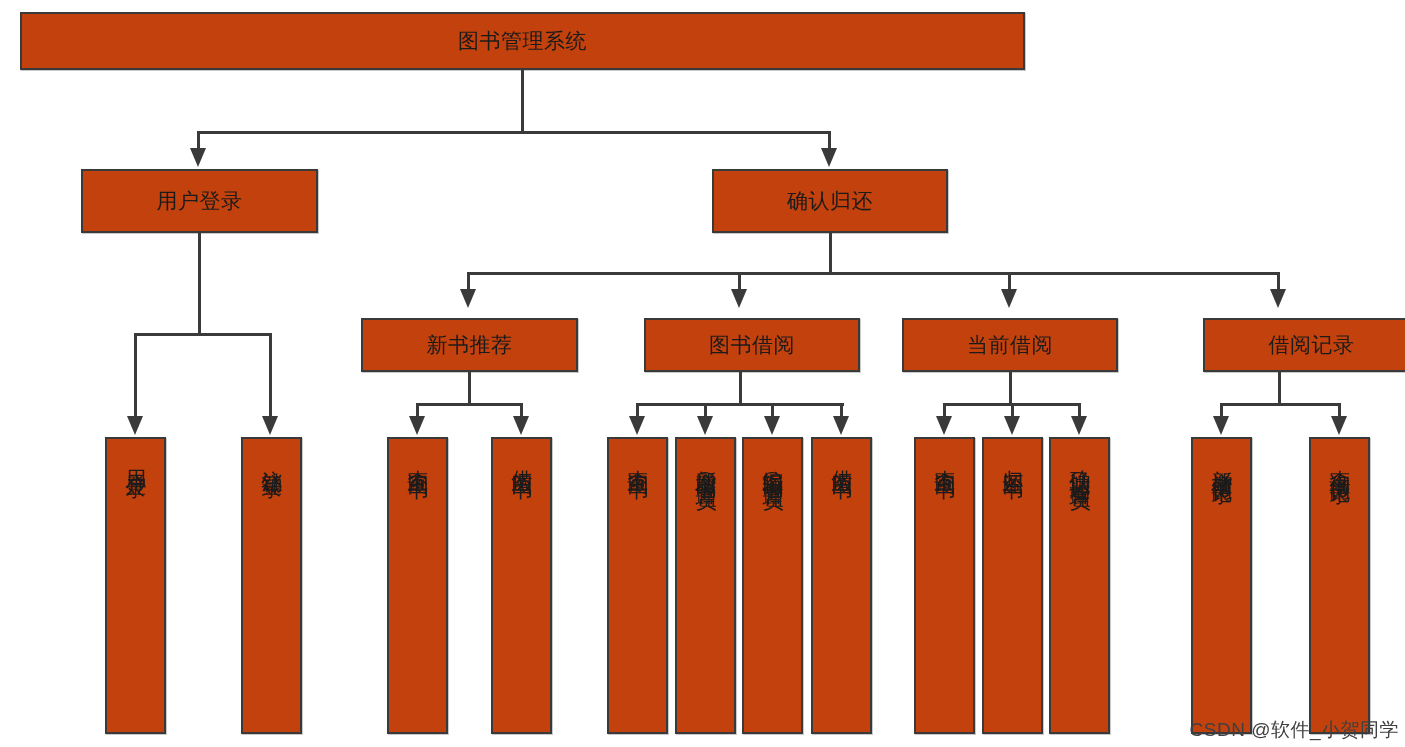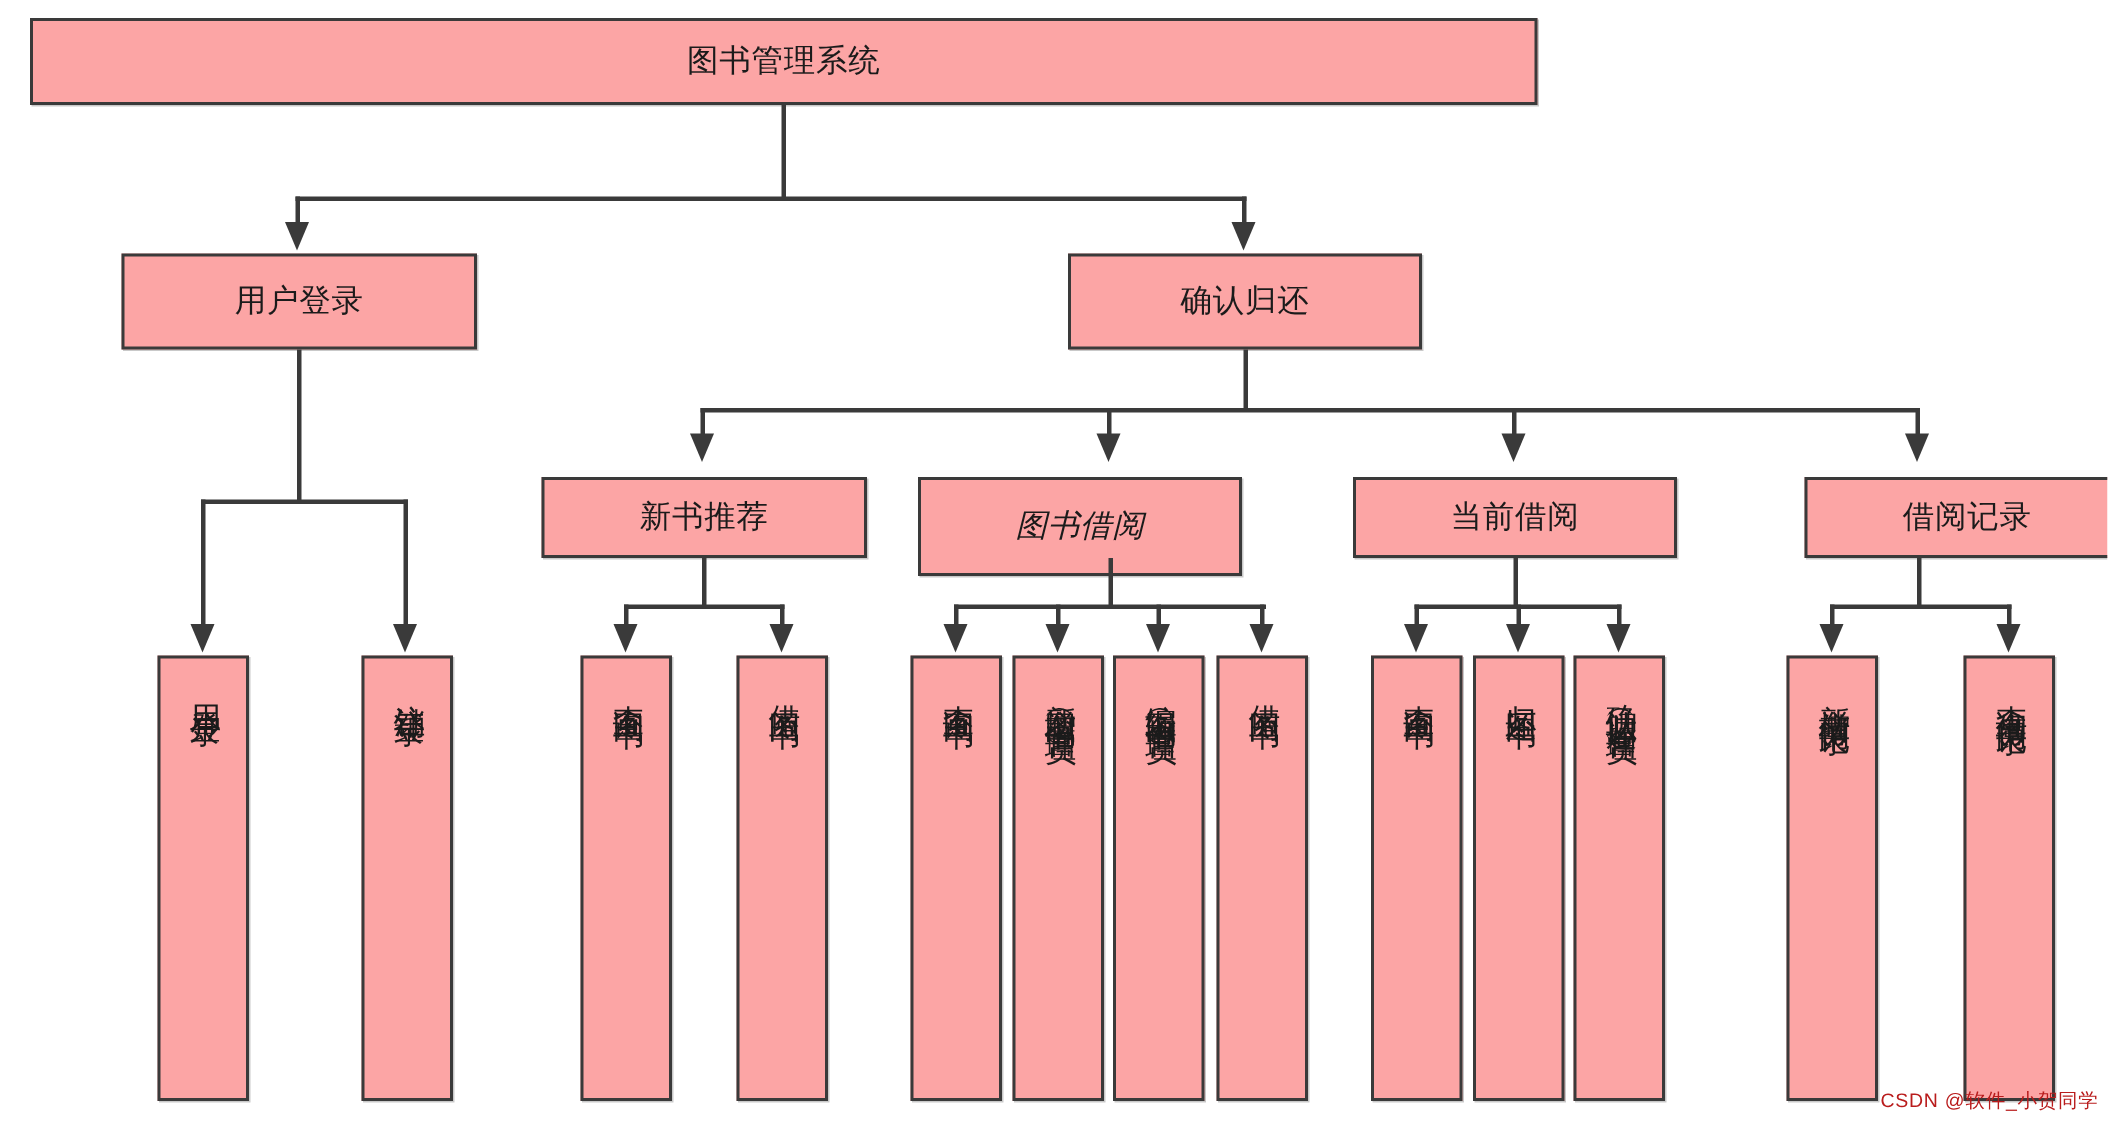--- a/index.html
+++ b/index.html
@@ -14,21 +14,21 @@
     position: relative;
     width: 1405px;
     height: 747px;
     background: #ffffff;
     overflow: hidden;
   }
   
   .node {
     position: absolute;
     box-sizing: border-box;
-    background: #fca5a5;
+    background: #c2410c;
     border: 2px solid #3a3a3a;
     box-shadow: 1px 1px 0 0 #c9c9c9;
     display: flex;
     align-items: center;
     justify-content: center;
     color: #1b1b1b;
   }
   .node .label {
     font-size: 21px;
     line-height: 1.12;
@@ -64,22 +64,22 @@
     height: 0;
     border-left: 8px solid transparent;
     border-right: 8px solid transparent;
     border-top: 19px solid #3a3a3a;
   }
   
   #watermark {
     position: absolute;
     right: 6px;
     bottom: 4px;
-    font-size: 13px;
-    color: #b91c1c;
+    font-size: 19px;
+    color: #404040;
     letter-spacing: 0.5px;
     white-space: nowrap;
     user-select: none;
   }
 </style>
 </head>
 <body>
 
 <div id="canvas">
 
@@ -119,21 +119,21 @@
   <div class="conn v" style="left:738px; top:272px; width:3px; height:18px;"></div>
   <div class="arrow" style="left:731px; top:289px;"></div>
   <div class="conn v" style="left:1008px; top:272px; width:3px; height:18px;"></div>
   <div class="arrow" style="left:1001px; top:289px;"></div>
   <div class="conn v" style="left:1277px; top:272px; width:3px; height:18px;"></div>
   <div class="arrow" style="left:1270px; top:289px;"></div>
 
   <div class="node" style="left:361px; top:318px; width:217px; height:54px;">
     <span class="label">新书推荐</span>
   </div>
-  <div class="node" style="left:612px; top:318px; width:216px; height:66px;font-style:italic;">
+  <div class="node" style="left:644px; top:318px; width:216px; height:54px;">
     <span class="label">图书借阅</span>
   </div>
   <div class="node" style="left:902px; top:318px; width:216px; height:54px;align-items:center;">
     <span class="label">当前借阅</span>
   </div>
   <div class="node" style="left:1203px; top:318px; width:217px; height:54px;">
     <span class="label">借阅记录</span>
   </div>
 
   <div class="conn v" style="left:468px; top:372px; width:3px; height:33px;"></div>

